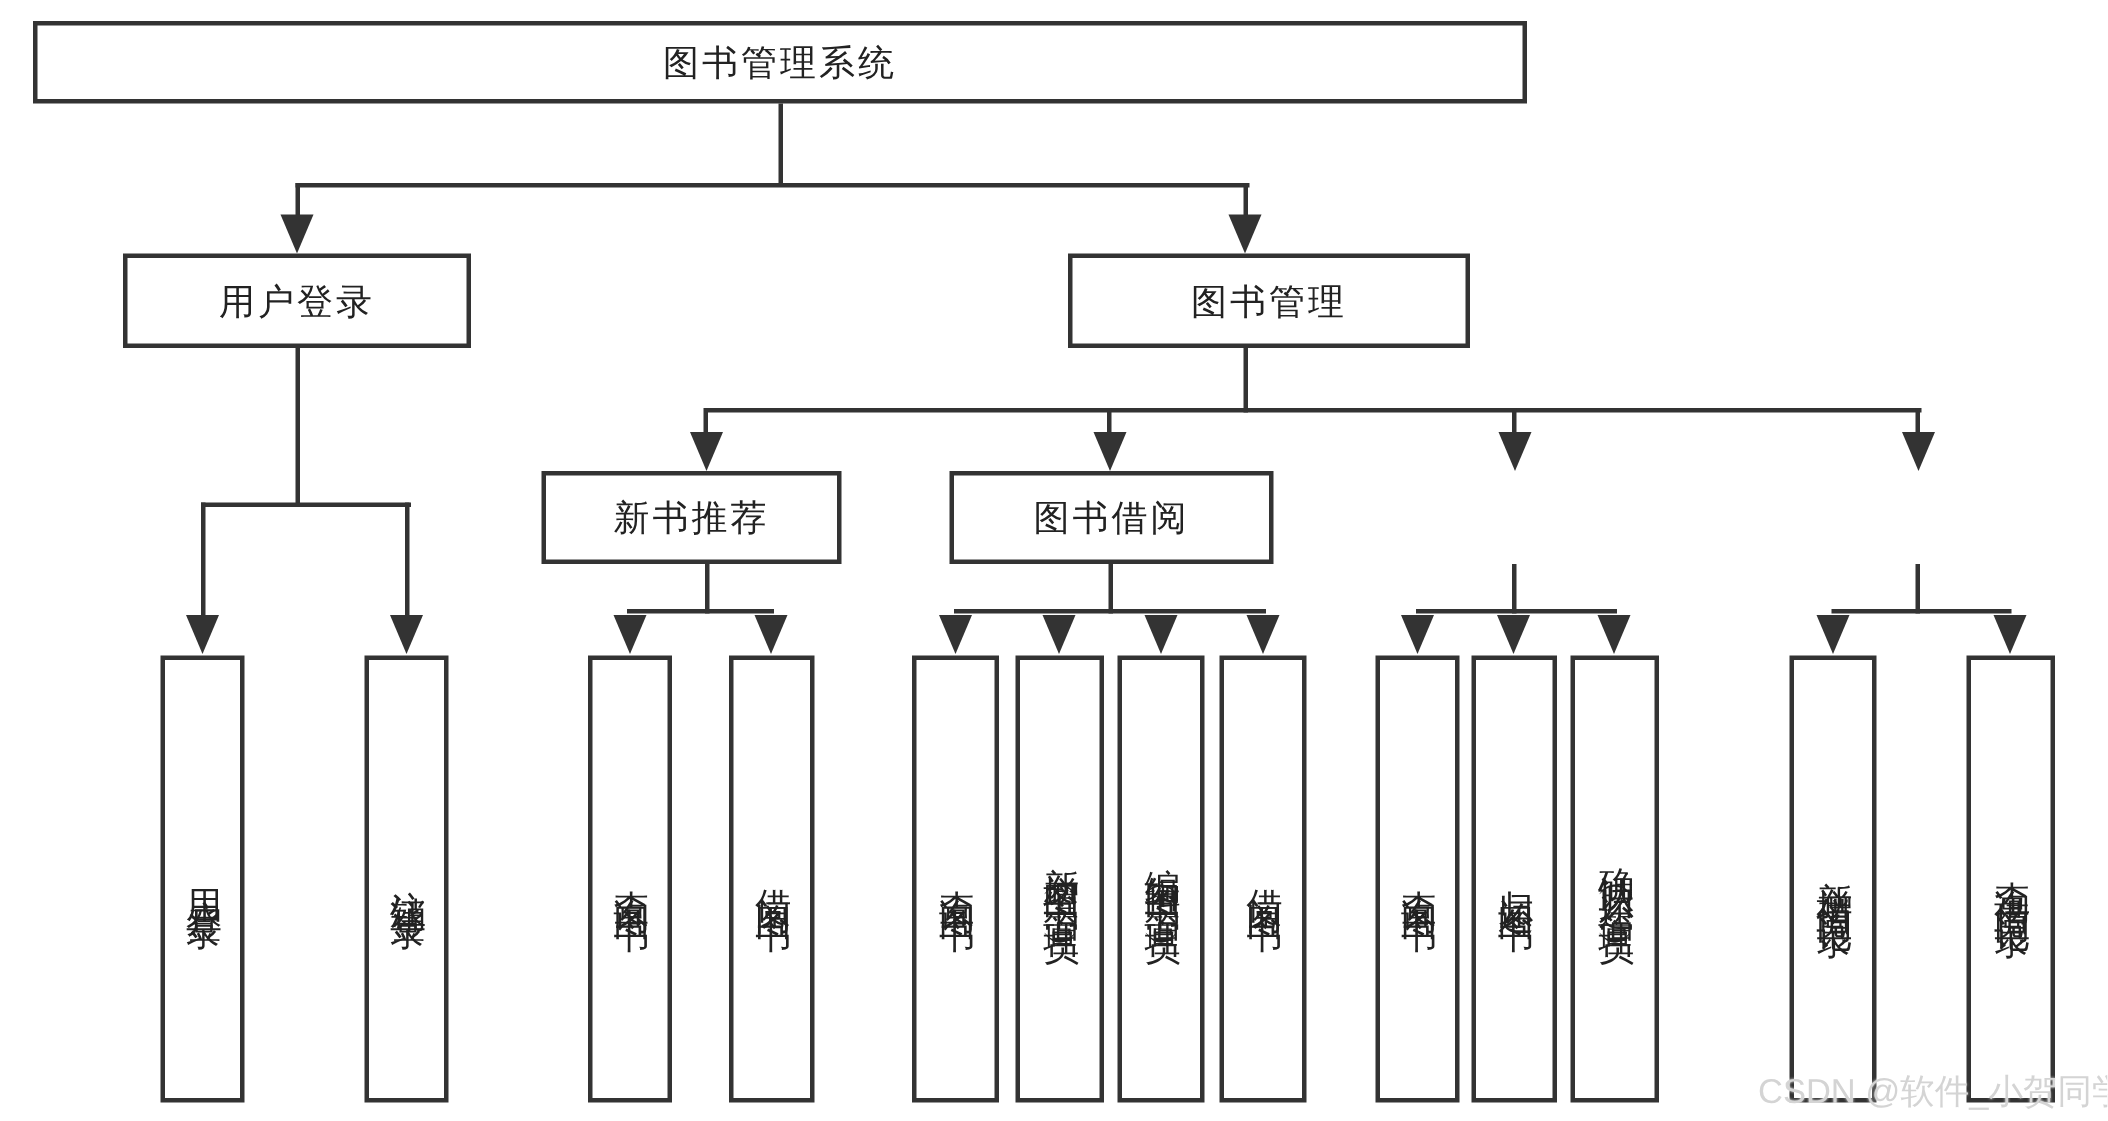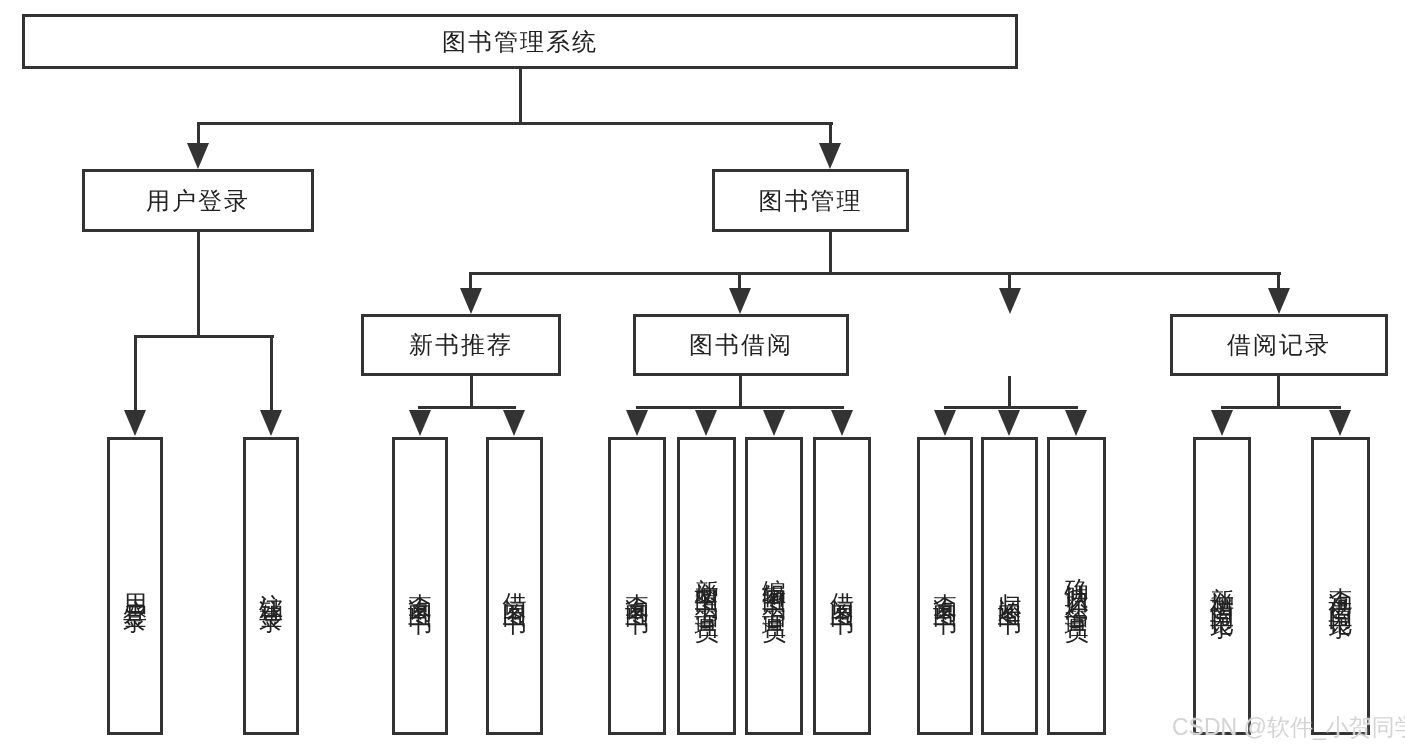--- a/index.html
+++ b/index.html
@@ -61,21 +61,21 @@
   <div class="node" style="left:22px;top:14px;width:996px;height:55px">图书管理系统</div>
 
   <div class="vline" style="left:519px;top:69px;width:3px;height:55px"></div>
   <div class="hline" style="left:197px;top:122px;width:636px;height:3px"></div>
   <div class="vline" style="left:197px;top:122px;width:3px;height:24px"></div>
   <div class="arrow" style="left:187px;top:143px"></div>
   <div class="vline" style="left:829px;top:122px;width:3px;height:24px"></div>
   <div class="arrow" style="left:819px;top:143px"></div>
 
   <div class="node" style="left:82px;top:169px;width:232px;height:63px">用户登录</div>
-  <div class="node" style="left:712px;top:169px;width:197px;height:63px">图书管理</div>
+  <div class="node" style="left:712px;top:169px;width:268px;height:63px">图书管理</div>
 
   <div class="vline" style="left:197px;top:232px;width:3px;height:106px"></div>
   <div class="hline" style="left:134px;top:335px;width:140px;height:3px"></div>
   <div class="vline" style="left:134px;top:335px;width:3px;height:77px"></div>
   <div class="arrow" style="left:124px;top:410px"></div>
   <div class="vline" style="left:270px;top:335px;width:3px;height:77px"></div>
   <div class="arrow" style="left:260px;top:410px"></div>
 
   <div class="vline" style="left:829px;top:232px;width:3px;height:43px"></div>
   <div class="hline" style="left:470px;top:272px;width:811px;height:3px"></div>
@@ -83,21 +83,20 @@
   <div class="arrow" style="left:460px;top:288px"></div>
   <div class="vline" style="left:738px;top:272px;width:3px;height:20px"></div>
   <div class="arrow" style="left:729px;top:288px"></div>
   <div class="vline" style="left:1008px;top:272px;width:3px;height:20px"></div>
   <div class="arrow" style="left:999px;top:288px"></div>
   <div class="vline" style="left:1277px;top:272px;width:3px;height:20px"></div>
   <div class="arrow" style="left:1268px;top:288px"></div>
 
   <div class="node" style="left:361px;top:314px;width:200px;height:62px">新书推荐</div>
   <div class="node" style="left:633px;top:314px;width:216px;height:62px">图书借阅</div>
-  <div class="node" style="left:1170px;top:314px;width:218px;height:62px">借阅记录</div>
 
   <div class="vline" style="left:470px;top:376px;width:3px;height:33px"></div>
   <div class="hline" style="left:418px;top:406px;width:98px;height:3px"></div>
   <div class="arrow" style="left:409px;top:410px"></div>
   <div class="arrow" style="left:503px;top:410px"></div>
 
   <div class="vline" style="left:739px;top:376px;width:3px;height:33px"></div>
   <div class="hline" style="left:636px;top:406px;width:208px;height:3px"></div>
   <div class="arrow" style="left:626px;top:410px"></div>
   <div class="arrow" style="left:695px;top:410px"></div>

